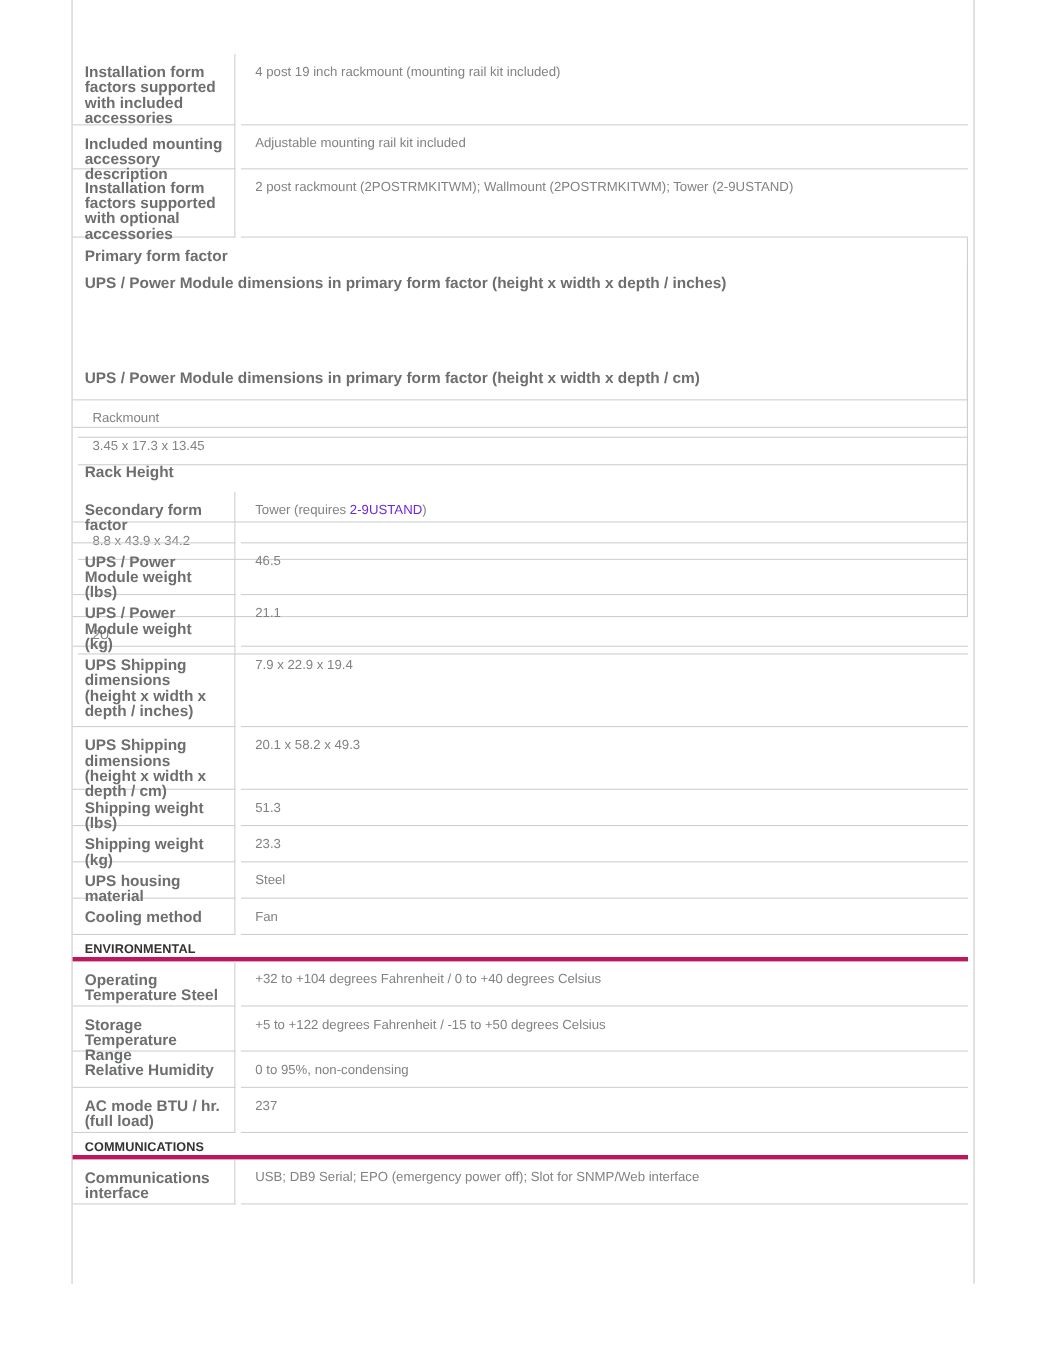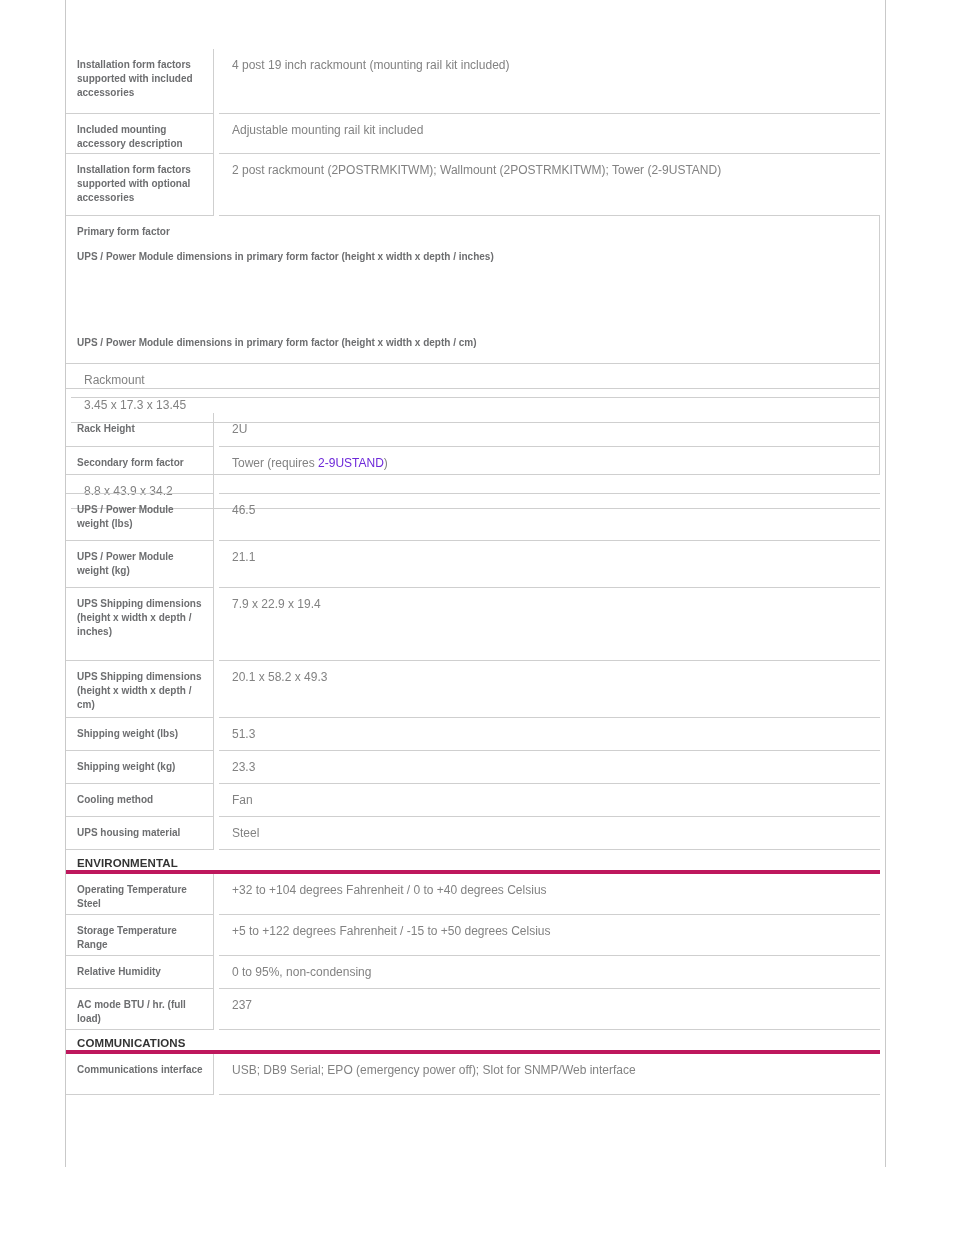--- a/index.html
+++ b/index.html
@@ -33,21 +33,21 @@
     width: 814px;          
     box-sizing: border-box;
   }
 
   .spec-label {
     flex: 0 0 148px;
     box-sizing: border-box;
     border-bottom: 1px solid #cfcfcf;
     border-right: 1px solid #cfcfcf;
     padding: 9px 10px 9px 11px;
-    font-size: 10px;
+    font-size: 14px;
     font-weight: bold;
     line-height: 14px;
     color: #6d6e70;
   }
 
   .spec-value {
     flex: 1 1 auto;
     box-sizing: border-box;
     border-bottom: 1px solid #cfcfcf;
     padding: 9px 10px 9px 13px;
@@ -76,21 +76,21 @@
     letter-spacing: 0.1px;
     color: #333333;
   }
 
   
   .h-a { height: 65px; }
   .h-b { height: 40px; }
   .h-c { height: 62px; }
   .h-d { height: 25px; flex-direction: column; }
   .h-e { height: 86px; flex-direction: column; }
-  .h-f { height: 34px; }
+  .h-f { height: 34px; flex-direction: column; }
   .h-g { height: 47px; }
   .h-h { height: 73px; }
   .h-i { height: 57px; }
   .h-j { height: 33px; }
   .h-k { height: 41px; }
   .h-sec { height: 24px; }
 </style>
 </head>
 <body>
 
@@ -145,26 +145,26 @@
     </div>
     <div class="spec-row h-j">
       <div class="spec-label">Shipping weight (lbs)</div>
       <div class="spec-value">51.3</div>
     </div>
     <div class="spec-row h-j">
       <div class="spec-label">Shipping weight (kg)</div>
       <div class="spec-value">23.3</div>
     </div>
     <div class="spec-row h-j">
+      <div class="spec-label">UPS housing material</div>
+      <div class="spec-value">Steel</div>
+    </div>
+    <div class="spec-row h-j">
       <div class="spec-label">Cooling method</div>
       <div class="spec-value">Fan</div>
-    </div>
-    <div class="spec-row h-j">
-      <div class="spec-label">UPS housing material</div>
-      <div class="spec-value">Steel</div>
     </div>
     <div class="spec-section h-sec">ENVIRONMENTAL</div>
     <div class="spec-row h-k">
       <div class="spec-label">Operating Temperature Steel</div>
       <div class="spec-value">+32 to +104 degrees Fahrenheit / 0 to +40 degrees Celsius</div>
     </div>
     <div class="spec-row h-k">
       <div class="spec-label">Storage Temperature Range</div>
       <div class="spec-value">+5 to +122 degrees Fahrenheit / -15 to +50 degrees Celsius</div>
     </div>

